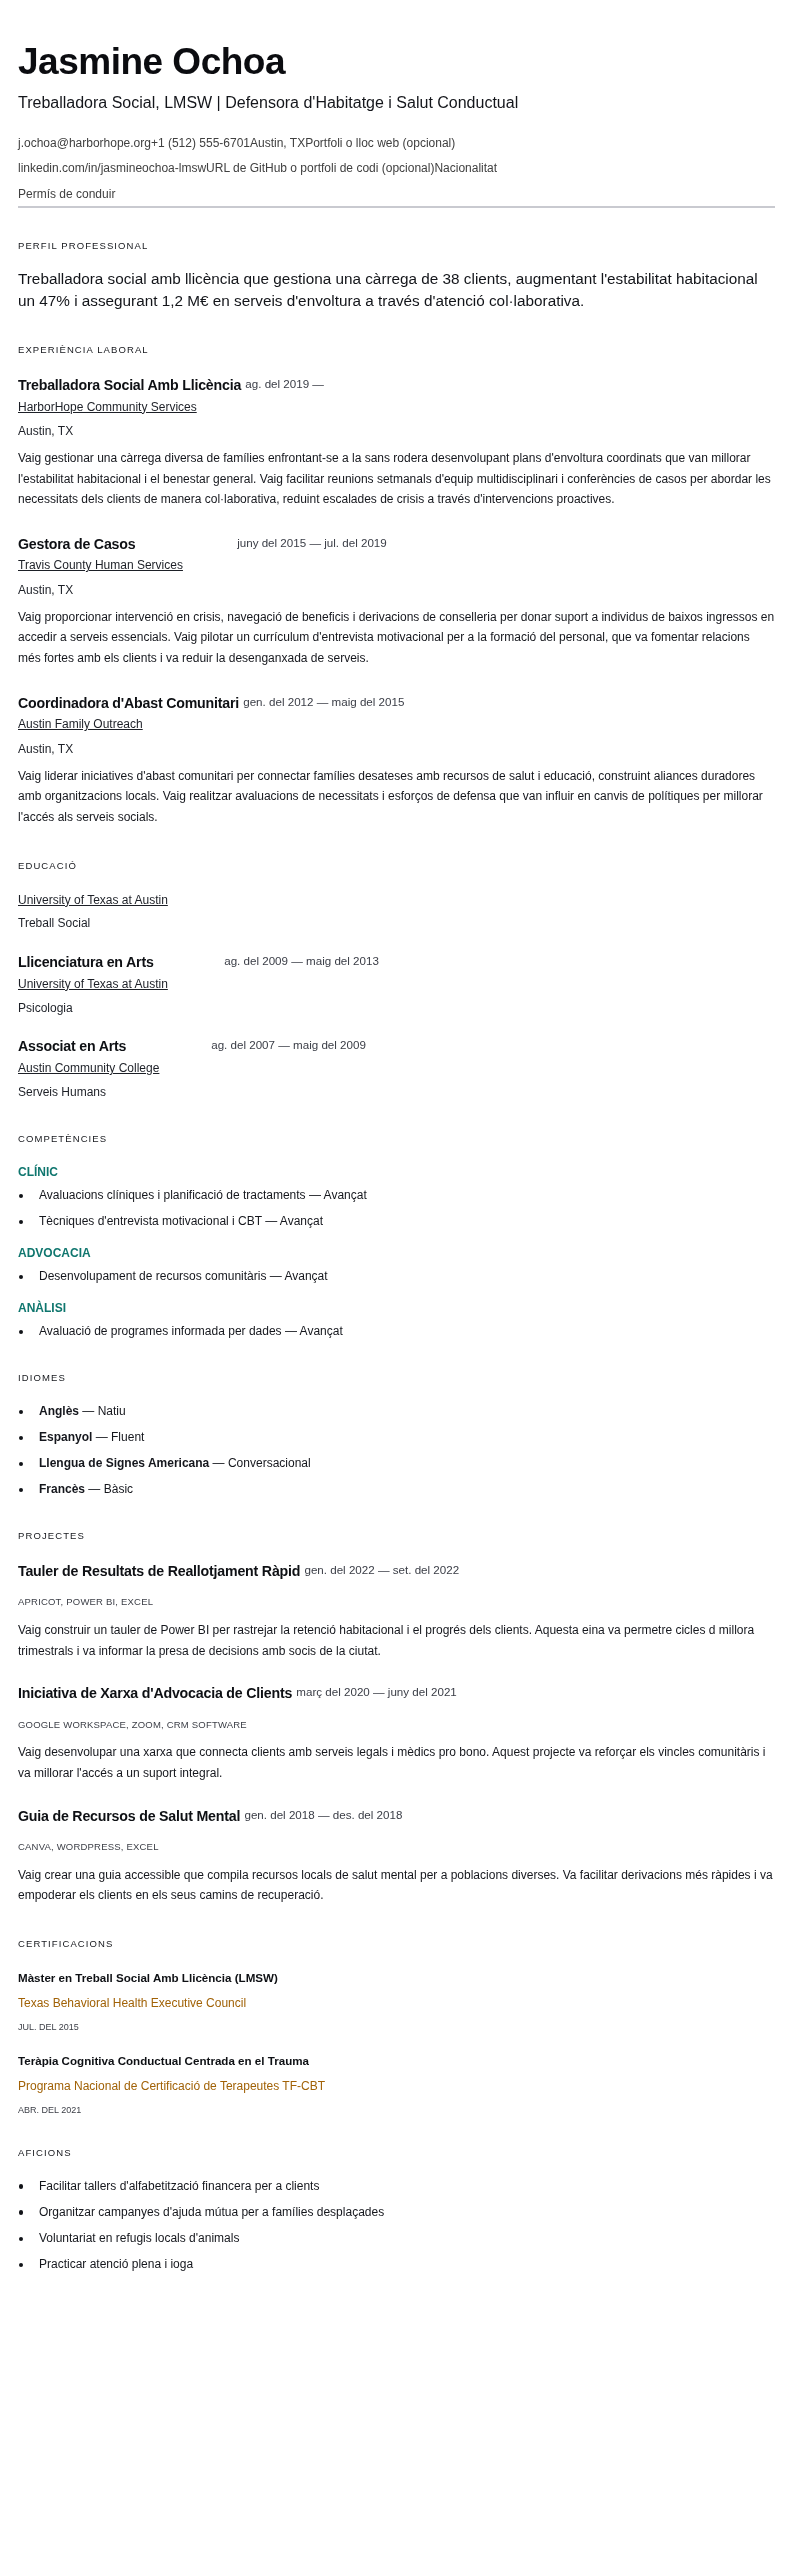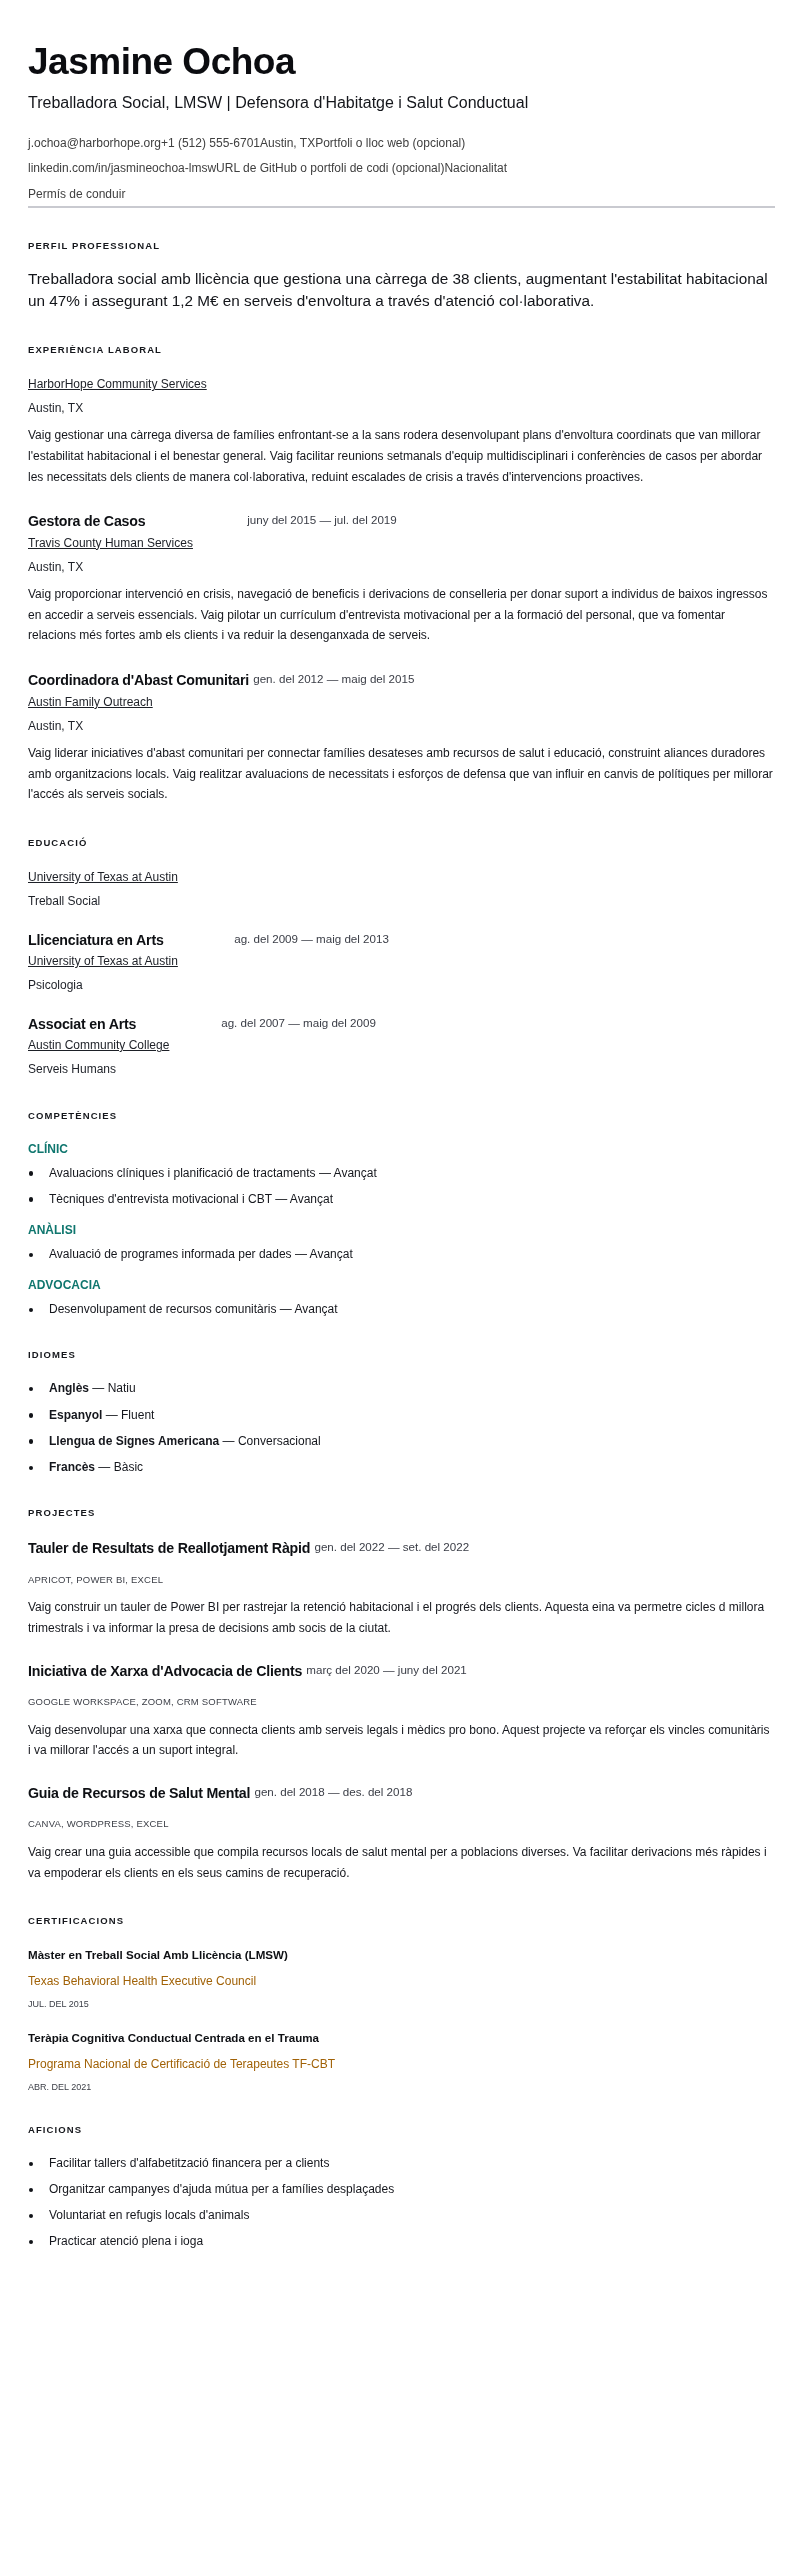--- a/index.html
+++ b/index.html
@@ -3,34 +3,34 @@
 <meta charset="utf-8">
 <style>
   * { box-sizing: border-box; margin: 0; padding: 0; }
   html, body { background: #ffffff; }
   body {
     width: 809px;
     min-height: 2576px;
     font-family: "Liberation Sans", "DejaVu Sans", sans-serif;
     color: #111318;
   }
-  .page { padding: 41px 34px 32px 28px; }
+  .page { padding: 41px 34px 32px 18px; }
 
   .name { font-size: 37px; font-weight: 700; letter-spacing: -0.5px; line-height: 1.12; color: #0b0c10; }
   .headline { font-size: 16px; margin-top: 10.5px; line-height: 1.3; color: #14161b; }
   .contact-line { font-size: 12px; line-height: 1.4; color: #404040; }
   .contact-line span { white-space: nowrap; }
   .contact-1 { margin-top: 21px; }
   .contact-2 { margin-top: 8.4px; }
   .contact-3 { margin-top: 9.5px; }
   .divider { height: 1.6px; background: #c9cad0; margin-top: 3.2px; }
 
   .section { margin-top: 32px; }
   .section-title {
-    font-size: 9.5px; font-weight: 700; letter-spacing: 1.1px; text-transform: uppercase;
+    font-size: 9.5px; font-weight: 400; letter-spacing: 1.1px; text-transform: uppercase;
     color: #15171c; margin-bottom: 21px;
   }
   .summary { font-size: 15.3px; line-height: 1.45; color: #121419; margin-top: -4.2px; }
 
   .entry { margin-bottom: 25px; }
   .entry:last-child { margin-bottom: 0; }
   .entry-head { display: flex; align-items: flex-start; }
   .entry-title { font-size: 14.2px; font-weight: 700; color: #0e1014; line-height: 1.3; letter-spacing: -0.2px; }
   .entry-date { font-size: 11.6px; color: #3a3d46; line-height: 1.3; margin-left: 4.2px; white-space: nowrap; }
   .entry-head.wide .entry-title { min-width: 0; }
@@ -84,20 +84,24 @@
 
   <section class="section">
     <h2 class="section-title">Perfil professional</h2>
     <p class="summary">Treballadora social amb llicència que gestiona una càrrega de 38 clients, augmentant l'estabilitat habitacional un 47% i assegurant 1,2 M€ en serveis d'envoltura a través d'atenció col·laborativa.</p>
   </section>
 
   <section class="section">
     <h2 class="section-title">Experiència laboral</h2>
 
     <div class="entry">
+      <div class="entry-head wide">
+        <span class="entry-title">Treballadora Social Amb Llicència</span>
+        <span class="entry-date">ag. del 2019 —</span>
+      </div>
       <div class="entry-org">HarborHope Community Services</div>
       <div class="entry-loc">Austin, TX</div>
       <p class="entry-desc">Vaig gestionar una càrrega diversa de famílies enfrontant-se a la sans rodera desenvolupant plans d'envoltura coordinats que van millorar l'estabilitat habitacional i el benestar general. Vaig facilitar reunions setmanals d'equip multidisciplinari i conferències de casos per abordar les necessitats dels clients de manera col·laborativa, reduint escalades de crisis a través d'intervencions proactives.</p>
     </div>
 
     <div class="entry">
       <div class="entry-head pad1">
         <span class="entry-title">Gestora de Casos</span>
         <span class="entry-date">juny del 2015 — jul. del 2019</span>
       </div>
@@ -149,30 +153,30 @@
 
     <div class="skill-group">
       <h3 class="skill-group-title">Clínic</h3>
       <ul class="bullets">
         <li>Avaluacions clíniques i planificació de tractaments — Avançat</li>
         <li>Tècniques d'entrevista motivacional i CBT — Avançat</li>
       </ul>
     </div>
 
     <div class="skill-group">
+      <h3 class="skill-group-title">Advocacia</h3>
+      <ul class="bullets">
+        <li>Desenvolupament de recursos comunitàris — Avançat</li>
+      </ul>
+    </div>
+
+    <div class="skill-group">
       <h3 class="skill-group-title">Anàlisi</h3>
       <ul class="bullets">
         <li>Avaluació de programes informada per dades — Avançat</li>
-      </ul>
-    </div>
-
-    <div class="skill-group">
-      <h3 class="skill-group-title">Advocacia</h3>
-      <ul class="bullets">
-        <li>Desenvolupament de recursos comunitàris — Avançat</li>
       </ul>
     </div>
   </section>
 
   <section class="section">
     <h2 class="section-title">Idiomes</h2>
     <ul class="bullets">
       <li><b>Anglès</b><span> — </span><span>Natiu</span></li>
       <li><b>Espanyol</b><span> — </span><span>Fluent</span></li>
       <li><b>Llengua de Signes Americana</b><span> — </span><span>Conversacional</span></li>

